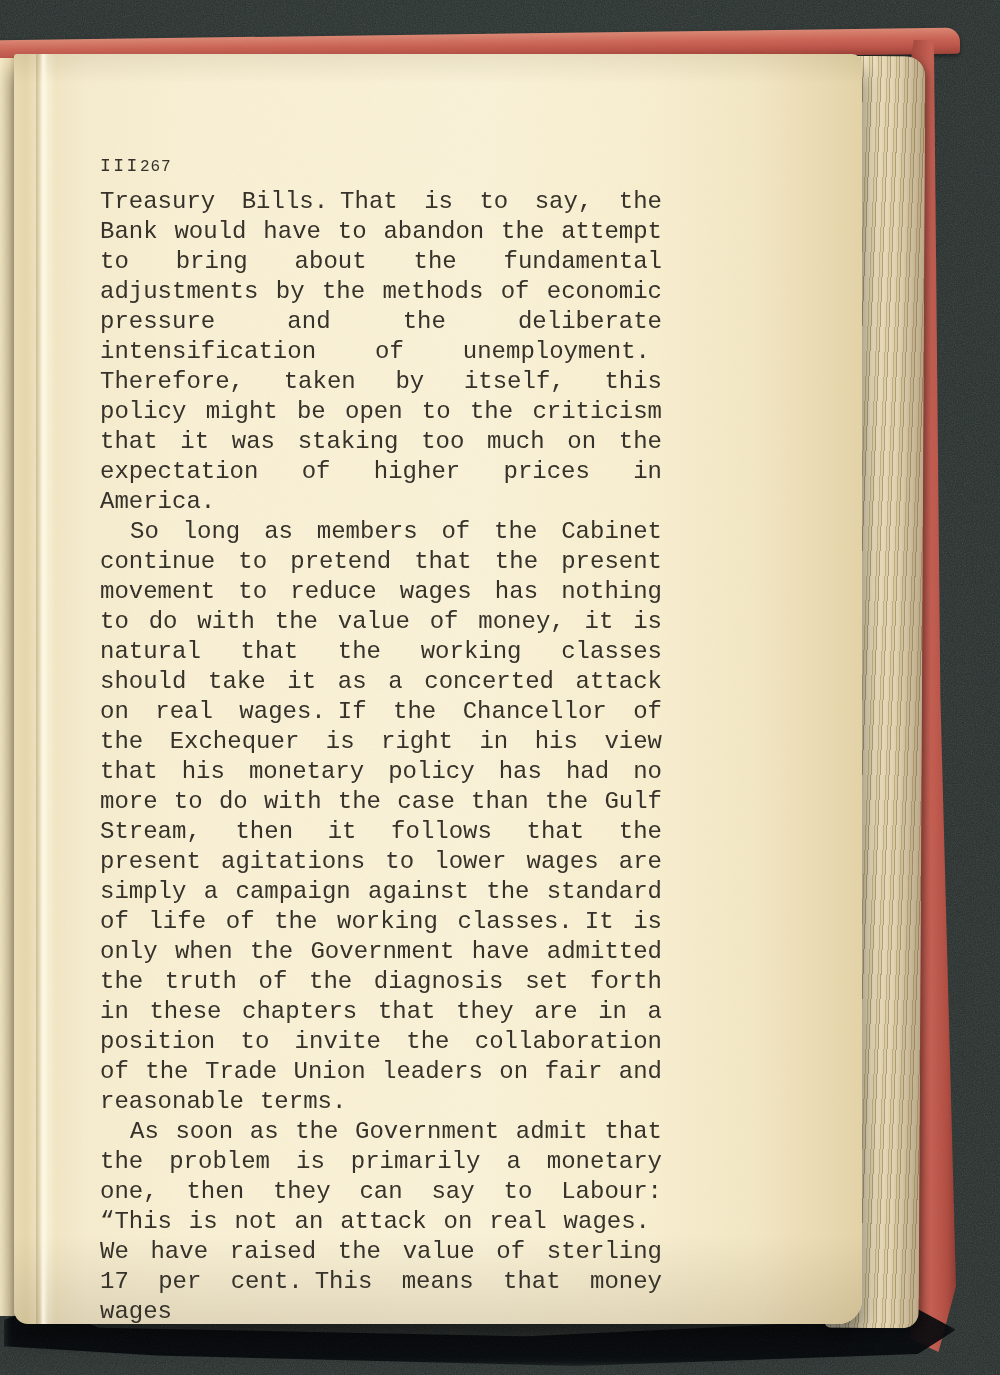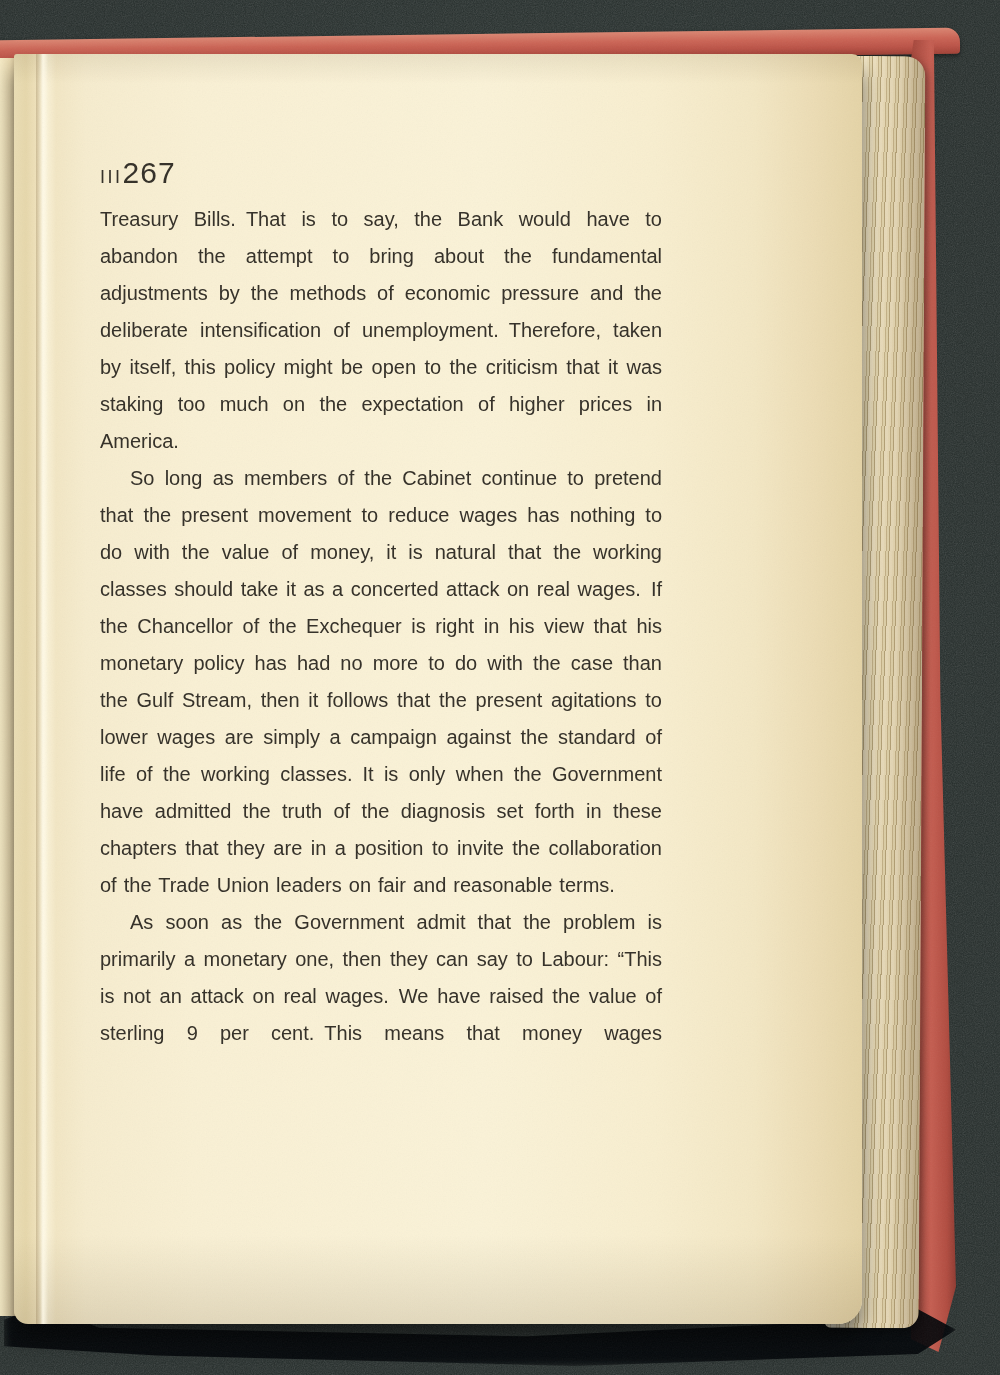--- a/index.html
+++ b/index.html
@@ -1,21 +1,21 @@
 <!DOCTYPE html>
 <html><head>
 <meta charset="utf-8">
 <style>
   html,body{margin:0;padding:0;background:#111;}
   .scene{
     position:relative;width:1000px;height:1375px;overflow:hidden;
     background:
       radial-gradient(ellipse at 50% 40%, rgba(60,75,70,.20), rgba(0,0,0,0) 70%),
       #212927;
-    font-family:Liberation Sans, sans-serif;
+    font-family:Liberation Mono, monospace;
   }
   .noise{position:absolute;left:0;top:0;pointer-events:none;}
   .bg-noise{opacity:.20;z-index:0;}
   .grain{opacity:.05;z-index:9;}
 
   
   .cover-top{
     position:absolute;left:-12px;top:34px;width:972px;height:26px;z-index:1;
     transform:rotate(-0.75deg);
     background:linear-gradient(to bottom,#db8672 0%,#cb6455 38%,#bb5347 70%,#a04136 100%);
@@ -67,23 +67,23 @@
   .gutter-crease{
     position:absolute;left:22px;top:0;width:12px;height:100%;
     background:linear-gradient(to right,rgba(110,85,45,.26) 0%,rgba(110,85,45,.06) 35%,rgba(255,250,232,.85) 58%,rgba(255,250,232,0) 100%);
   }
 
   .page-content{position:absolute;left:86px;top:102px;width:562px;color:#332f27;}
 
   .page-header{display:flex;align-items:baseline;margin:0 0 11px 0;}
   .chapter-numeral{font-size:18px;letter-spacing:2.5px;}
   .running-title{flex:1;text-align:center;font-size:25px;letter-spacing:3.5px;white-space:nowrap;}
-  .page-number{font-size:30px;letter-spacing:1px;}
+  .page-number{font-size:16px;letter-spacing:1px;}
 
-  .body-text{font-size:20px;line-height:37px;text-align:justify;word-spacing:1.5px;}
+  .body-text{font-size:24px;line-height:30px;text-align:justify;word-spacing:1.5px;}
   .body-text p{margin:0;}
   p.indent{text-indent:30px;}
   p.justify-last{text-align-last:justify;}
 </style>
 </head>
 <body>
 
 <div class="scene">
 
   <svg class="noise bg-noise" width="1000" height="1375">
@@ -106,21 +106,21 @@
     <div class="page-content">
 
       <div class="page-header">
         <span class="chapter-numeral">III</span>
         <span class="page-number">267</span>
       </div>
 
       <div class="body-text">
         <p class="para">Treasury Bills. That is to say, the Bank would have to abandon the attempt to bring about the fundamental adjustments by the methods of economic pressure and the deliberate intensification of unemployment. Therefore, taken by itself, this policy might be open to the criticism that it was staking too much on the expectation of higher prices in America.</p>
         <p class="para indent">So long as members of the Cabinet continue to pretend that the present movement to reduce wages has nothing to do with the value of money, it is natural that the working classes should take it as a concerted attack on real wages. If the Chancellor of the Exchequer is right in his view that his monetary policy has had no more to do with the case than the Gulf Stream, then it follows that the present agitations to lower wages are simply a campaign against the standard of life of the working classes. It is only when the Government have admitted the truth of the diagnosis set forth in these chapters that they are in a position to invite the collaboration of the Trade Union leaders on fair and reasonable terms.</p>
-        <p class="para indent justify-last">As soon as the Government admit that the problem is primarily a monetary one, then they can say to Labour: “This is not an attack on real wages. We have raised the value of sterling 9 per cent. This means that money wages</p>
+        <p class="para indent justify-last">As soon as the Government admit that the problem is primarily a monetary one, then they can say to Labour: “This is not an attack on real wages. We have raised the value of sterling 17 per cent. This means that money wages</p>
       </div>
 
     </div>
   </div>
 
   <svg class="noise grain" width="1000" height="1375">
     <filter id="grainF">
       <feTurbulence type="fractalNoise" baseFrequency="0.8" numOctaves="2" seed="11"></feTurbulence>
       <feColorMatrix type="saturate" values="0"></feColorMatrix>
     </filter>

